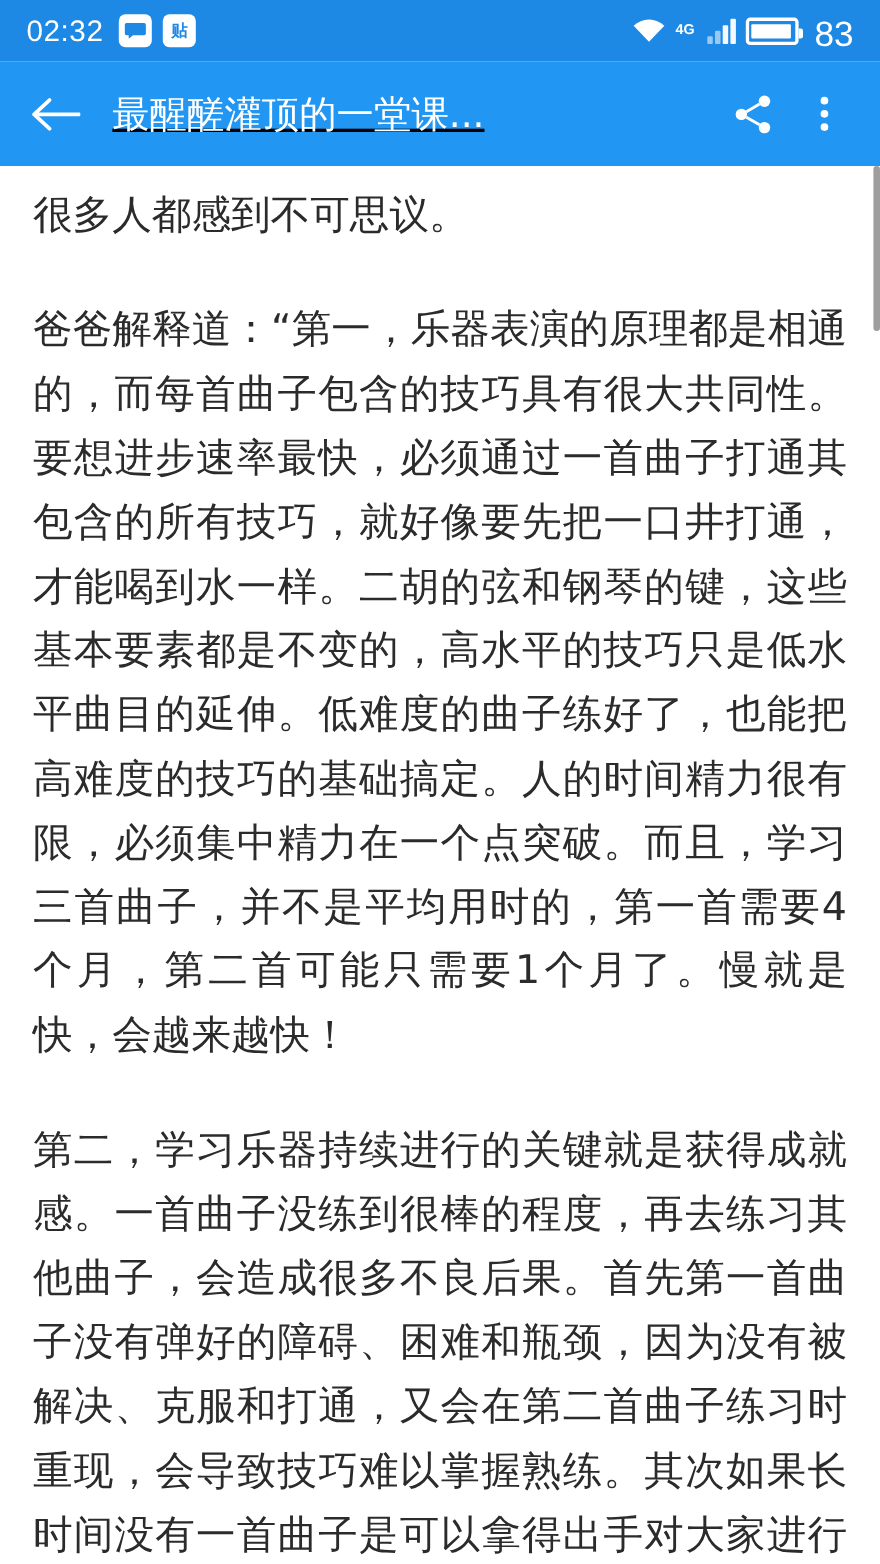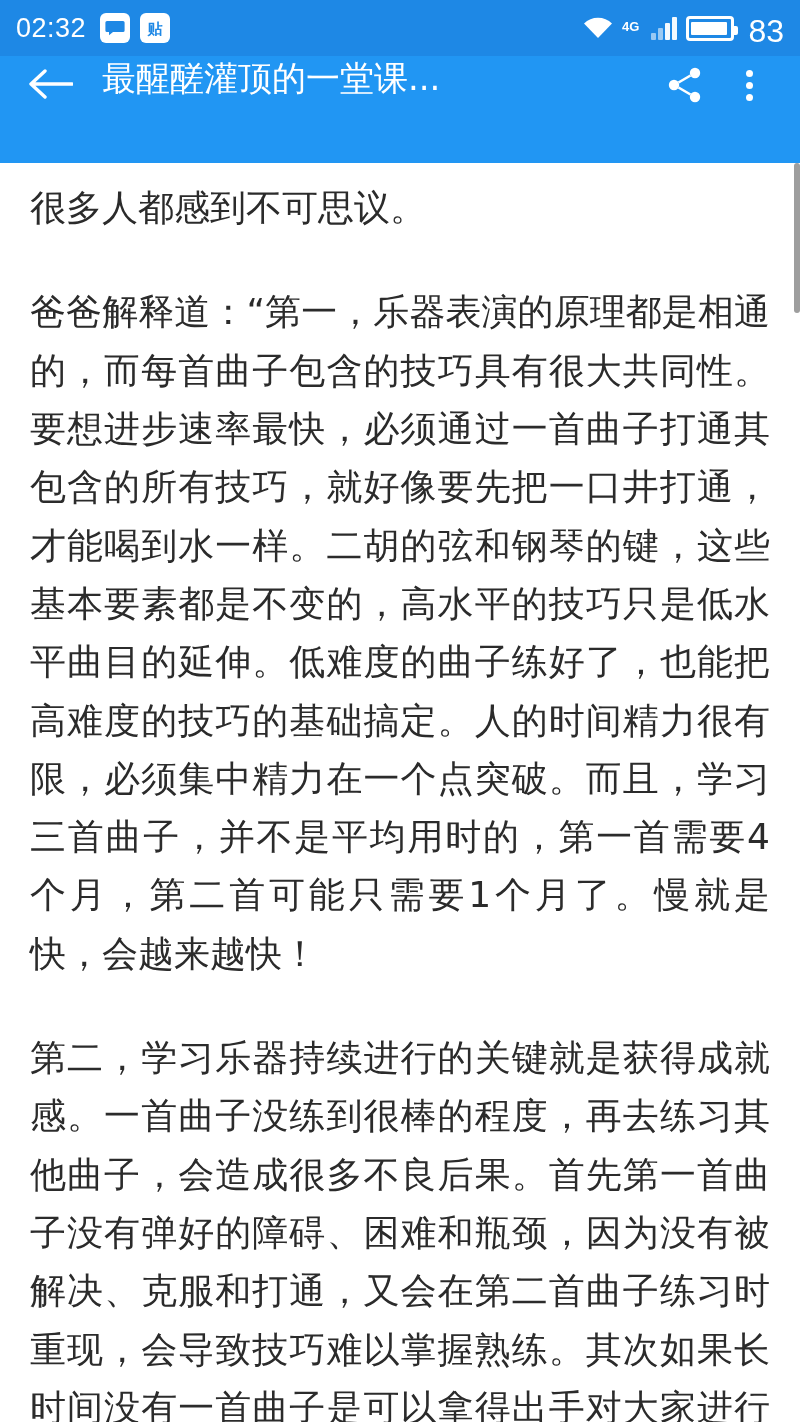--- a/index.html
+++ b/index.html
@@ -19,21 +19,21 @@
     flex-direction: column;
   }
 
   
   .statusbar {
     height: 56px;
     background: #1e88e5;
     color: #ffffff;
     display: flex;
     align-items: center;
-    padding: 0 16px;
+    padding: 0 24px;
     flex: 0 0 auto;
   }
   .status-clock {
     font-size: 27px;
     letter-spacing: 0.5px;
     font-family: "Liberation Sans", sans-serif;
   }
   .status-left-icons {
     display: flex;
     align-items: center;
@@ -107,25 +107,27 @@
     border-radius: 1px;
   }
   .battery-pct {
     font-size: 32px;
     margin-left: 5px;
     margin-top: 7px;
   }
 
   
   .appbar {
-    height: 107px;
+    height: 95px;
     background: #2196f3;
     display: flex;
+    align-items: center;
     padding: 0 22px;
     flex: 0 0 auto;
+    text-decoration: underline;
   }
   .appbar .back {
     width: 56px; height: 56px;
     display: flex; align-items: center; justify-content: center;
     color: #fff;
   }
   .appbar .title {
     color: #ffffff;
     font-size: 34px;
     margin-left: 24px;

